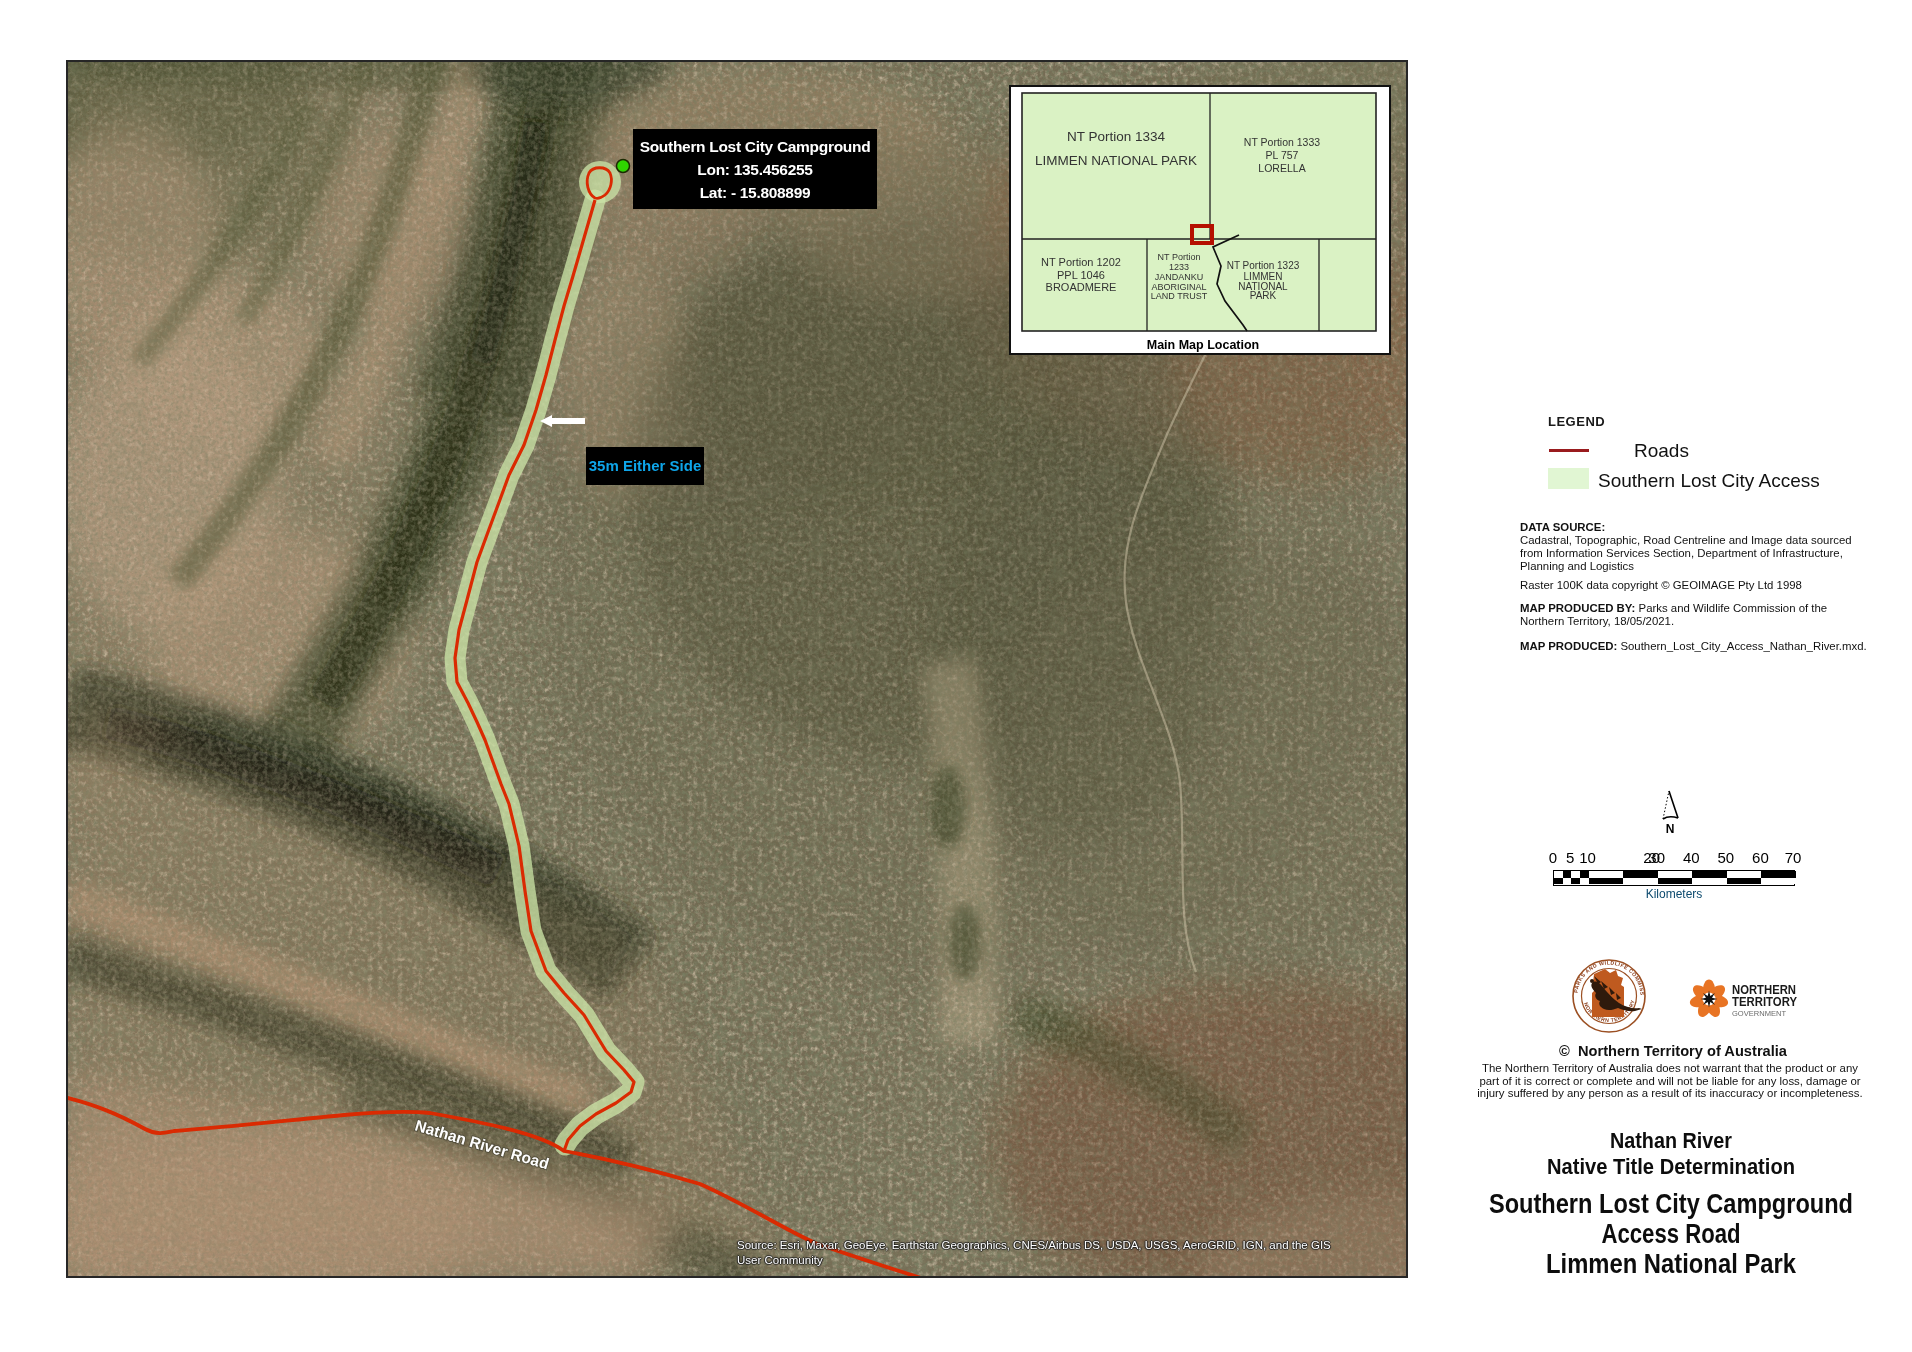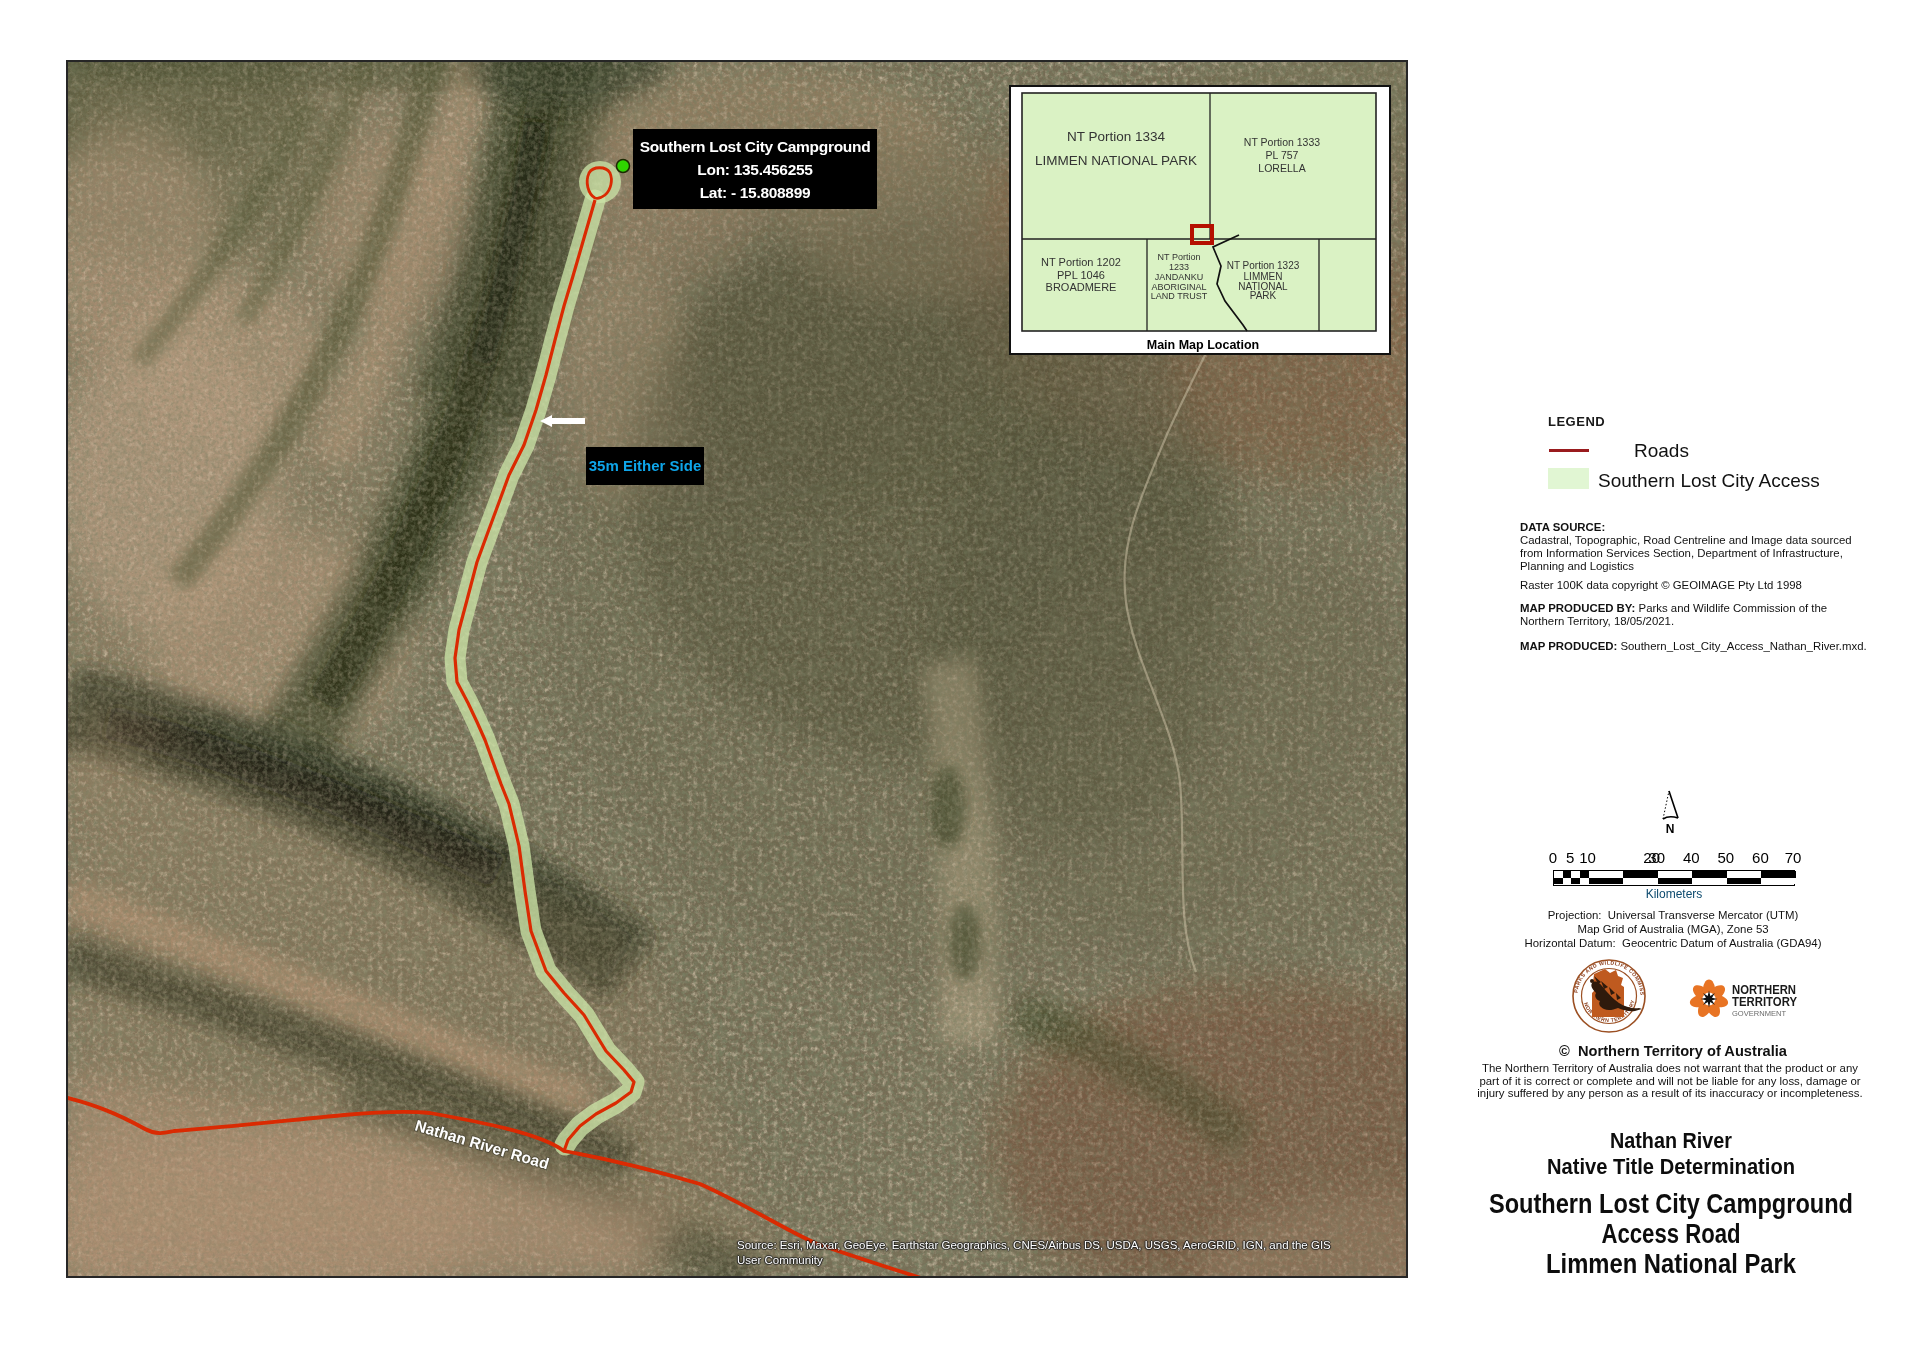--- a/index.html
+++ b/index.html
@@ -255,21 +255,20 @@
         <div style="position:absolute;left:138.29px;top:6.5px;width:34.57px;height:6.5px;background:#fff"></div>
         <div style="position:absolute;left:172.86px;top:0px;width:34.57px;height:6.5px;background:#fff"></div>
         <div style="position:absolute;left:172.86px;top:6.5px;width:34.57px;height:6.5px;background:#000"></div>
         <div style="position:absolute;left:207.43px;top:0px;width:34.57px;height:6.5px;background:#000"></div>
         <div style="position:absolute;left:207.43px;top:6.5px;width:34.57px;height:6.5px;background:#fff"></div>
       </div>
     </div>
 
 <div class="abs" style="left:1553px;top:887px;width:242px;text-align:center;font-size:12px;color:#0c4a6e;">Kilometers</div>
 
-<div class="abs" style="left:1478px;top:908px;width:390px;text-align:center;font-size:11.4px;line-height:14px;color:#111;">Projection:&nbsp; Universal Transverse Mercator (UTM)<br>Map Grid of Australia (MGA), Zone 53<br>Horizontal Datum:&nbsp; Geocentric Datum of Australia (GDA94)</div>
 
 <svg class="abs" style="left:1565px;top:953px;" width="245" height="90" viewBox="0 0 245 90">
 
  <g>
   <circle cx="44" cy="43" r="36" fill="#fff" stroke="#9b4f22" stroke-width="1.6"></circle>
   <circle cx="44" cy="43" r="27.5" fill="#fff" stroke="#9b4f22" stroke-width="1.2"></circle>
   <defs>
           <path id="arcT" d="M44,43 m-31.5,0 a31.5,31.5 0 1 1 63,0"></path>
           <path id="arcB" d="M44,43 m-26,0 a26,26 0 1 0 52,0"></path>
         </defs>

